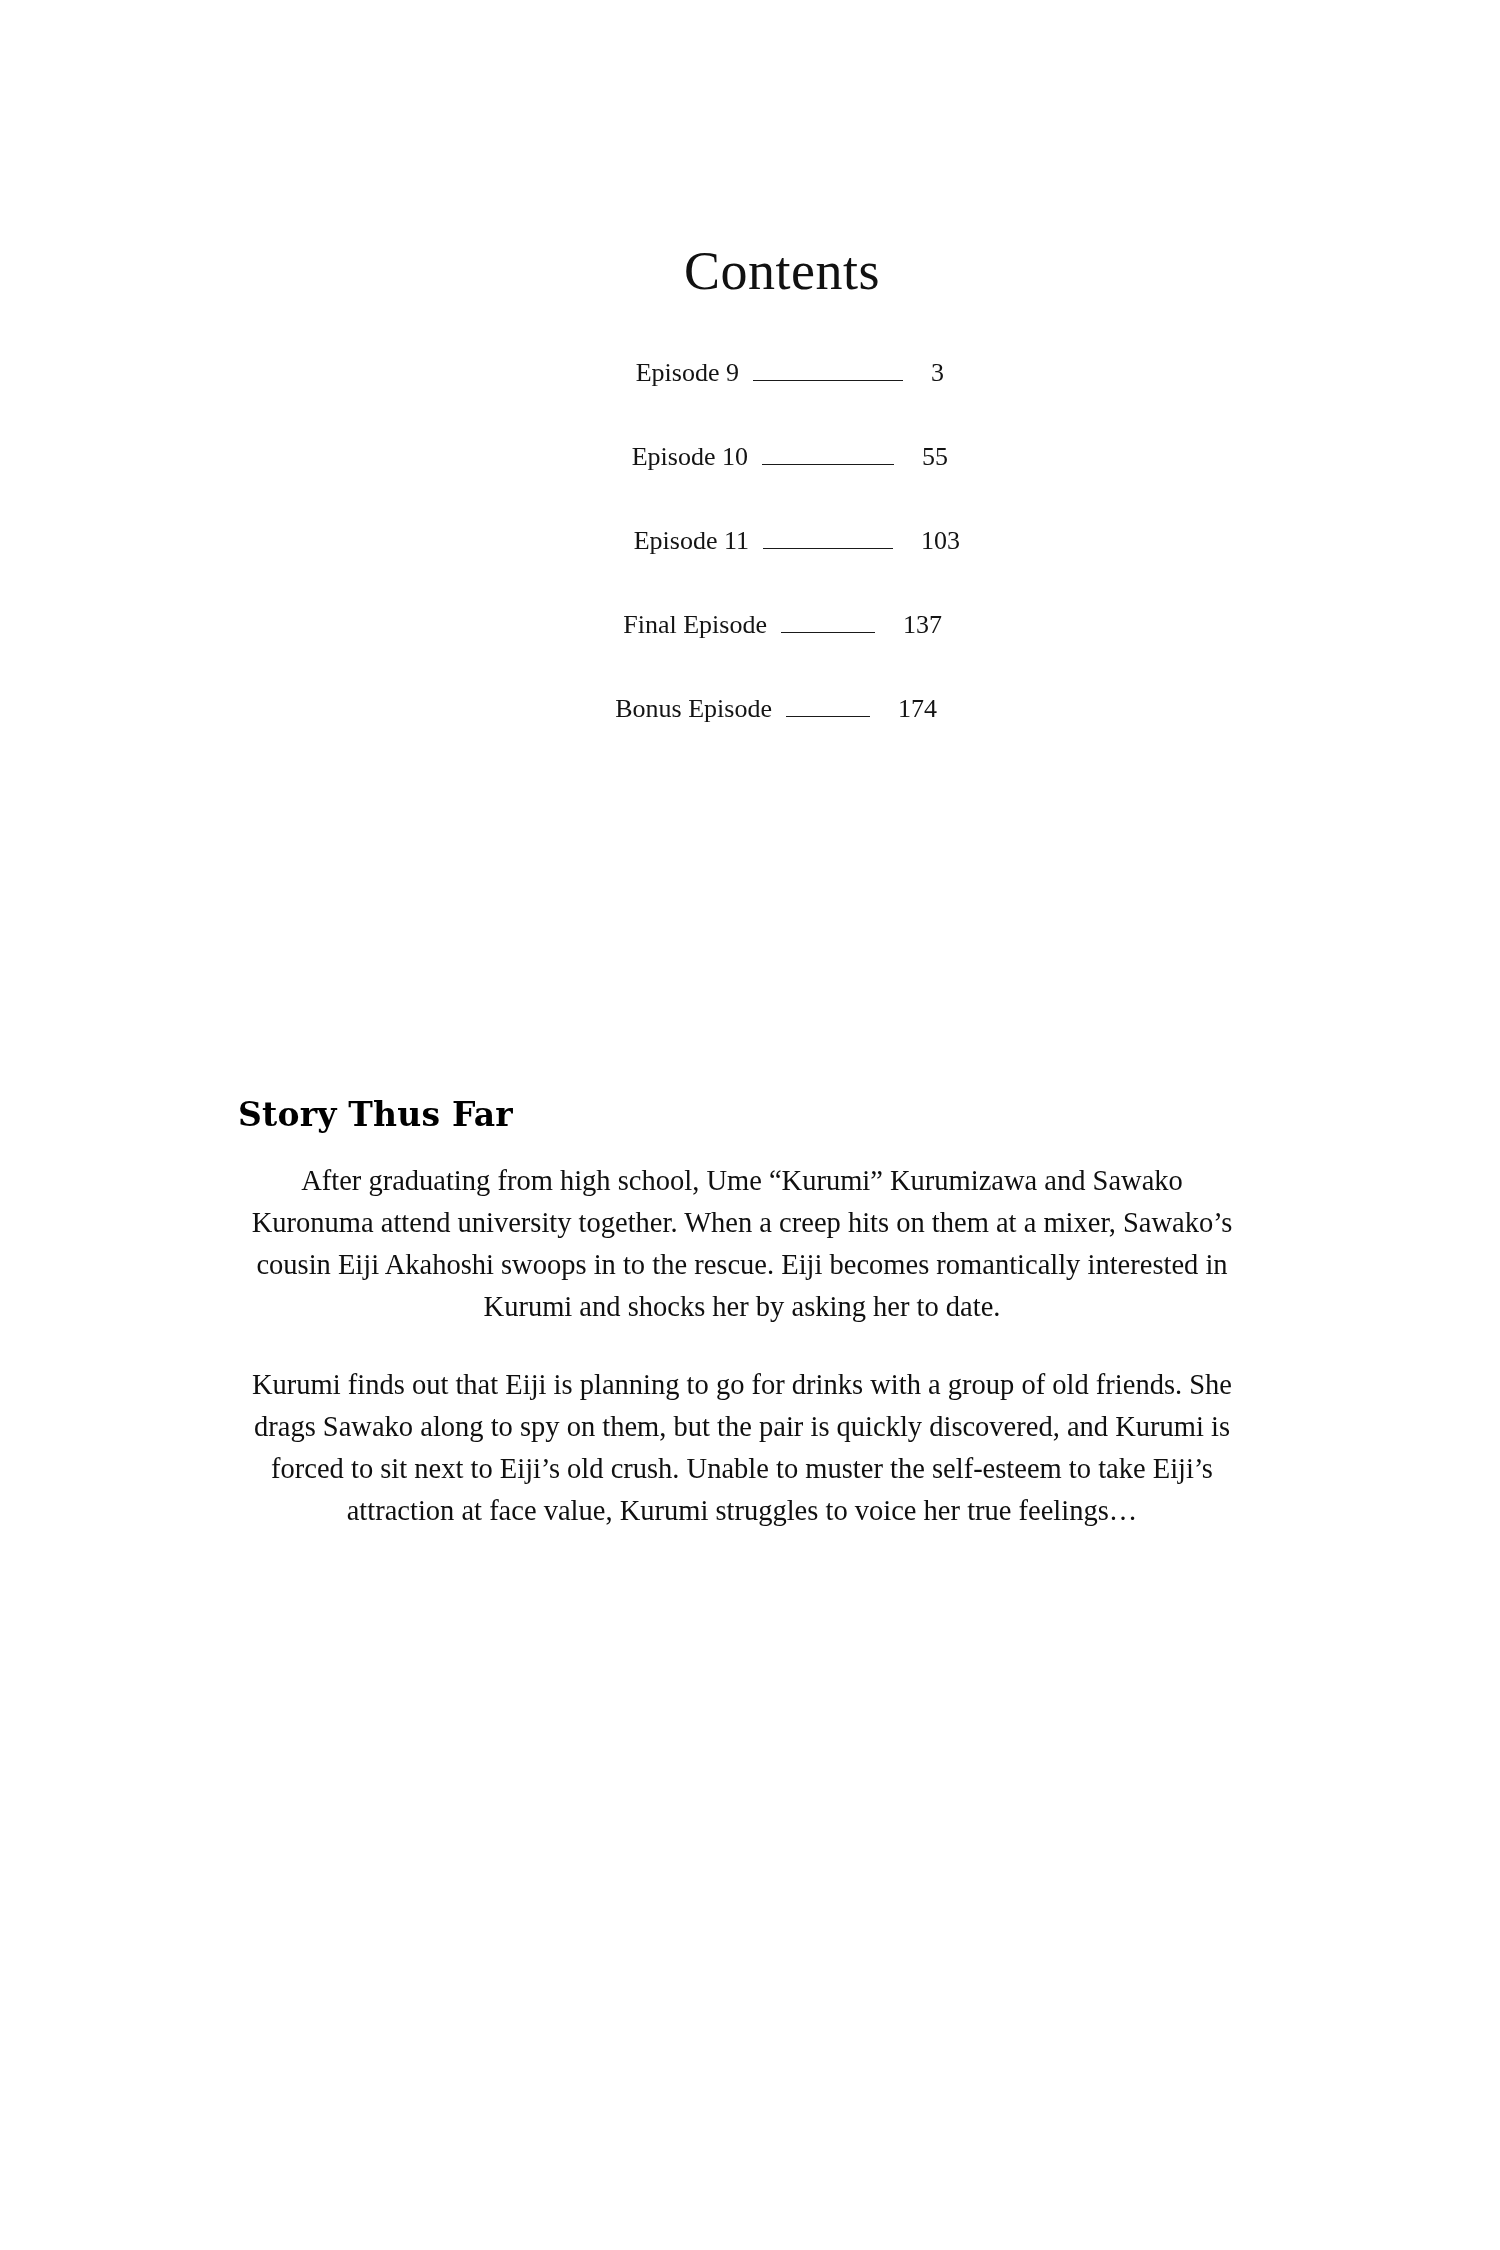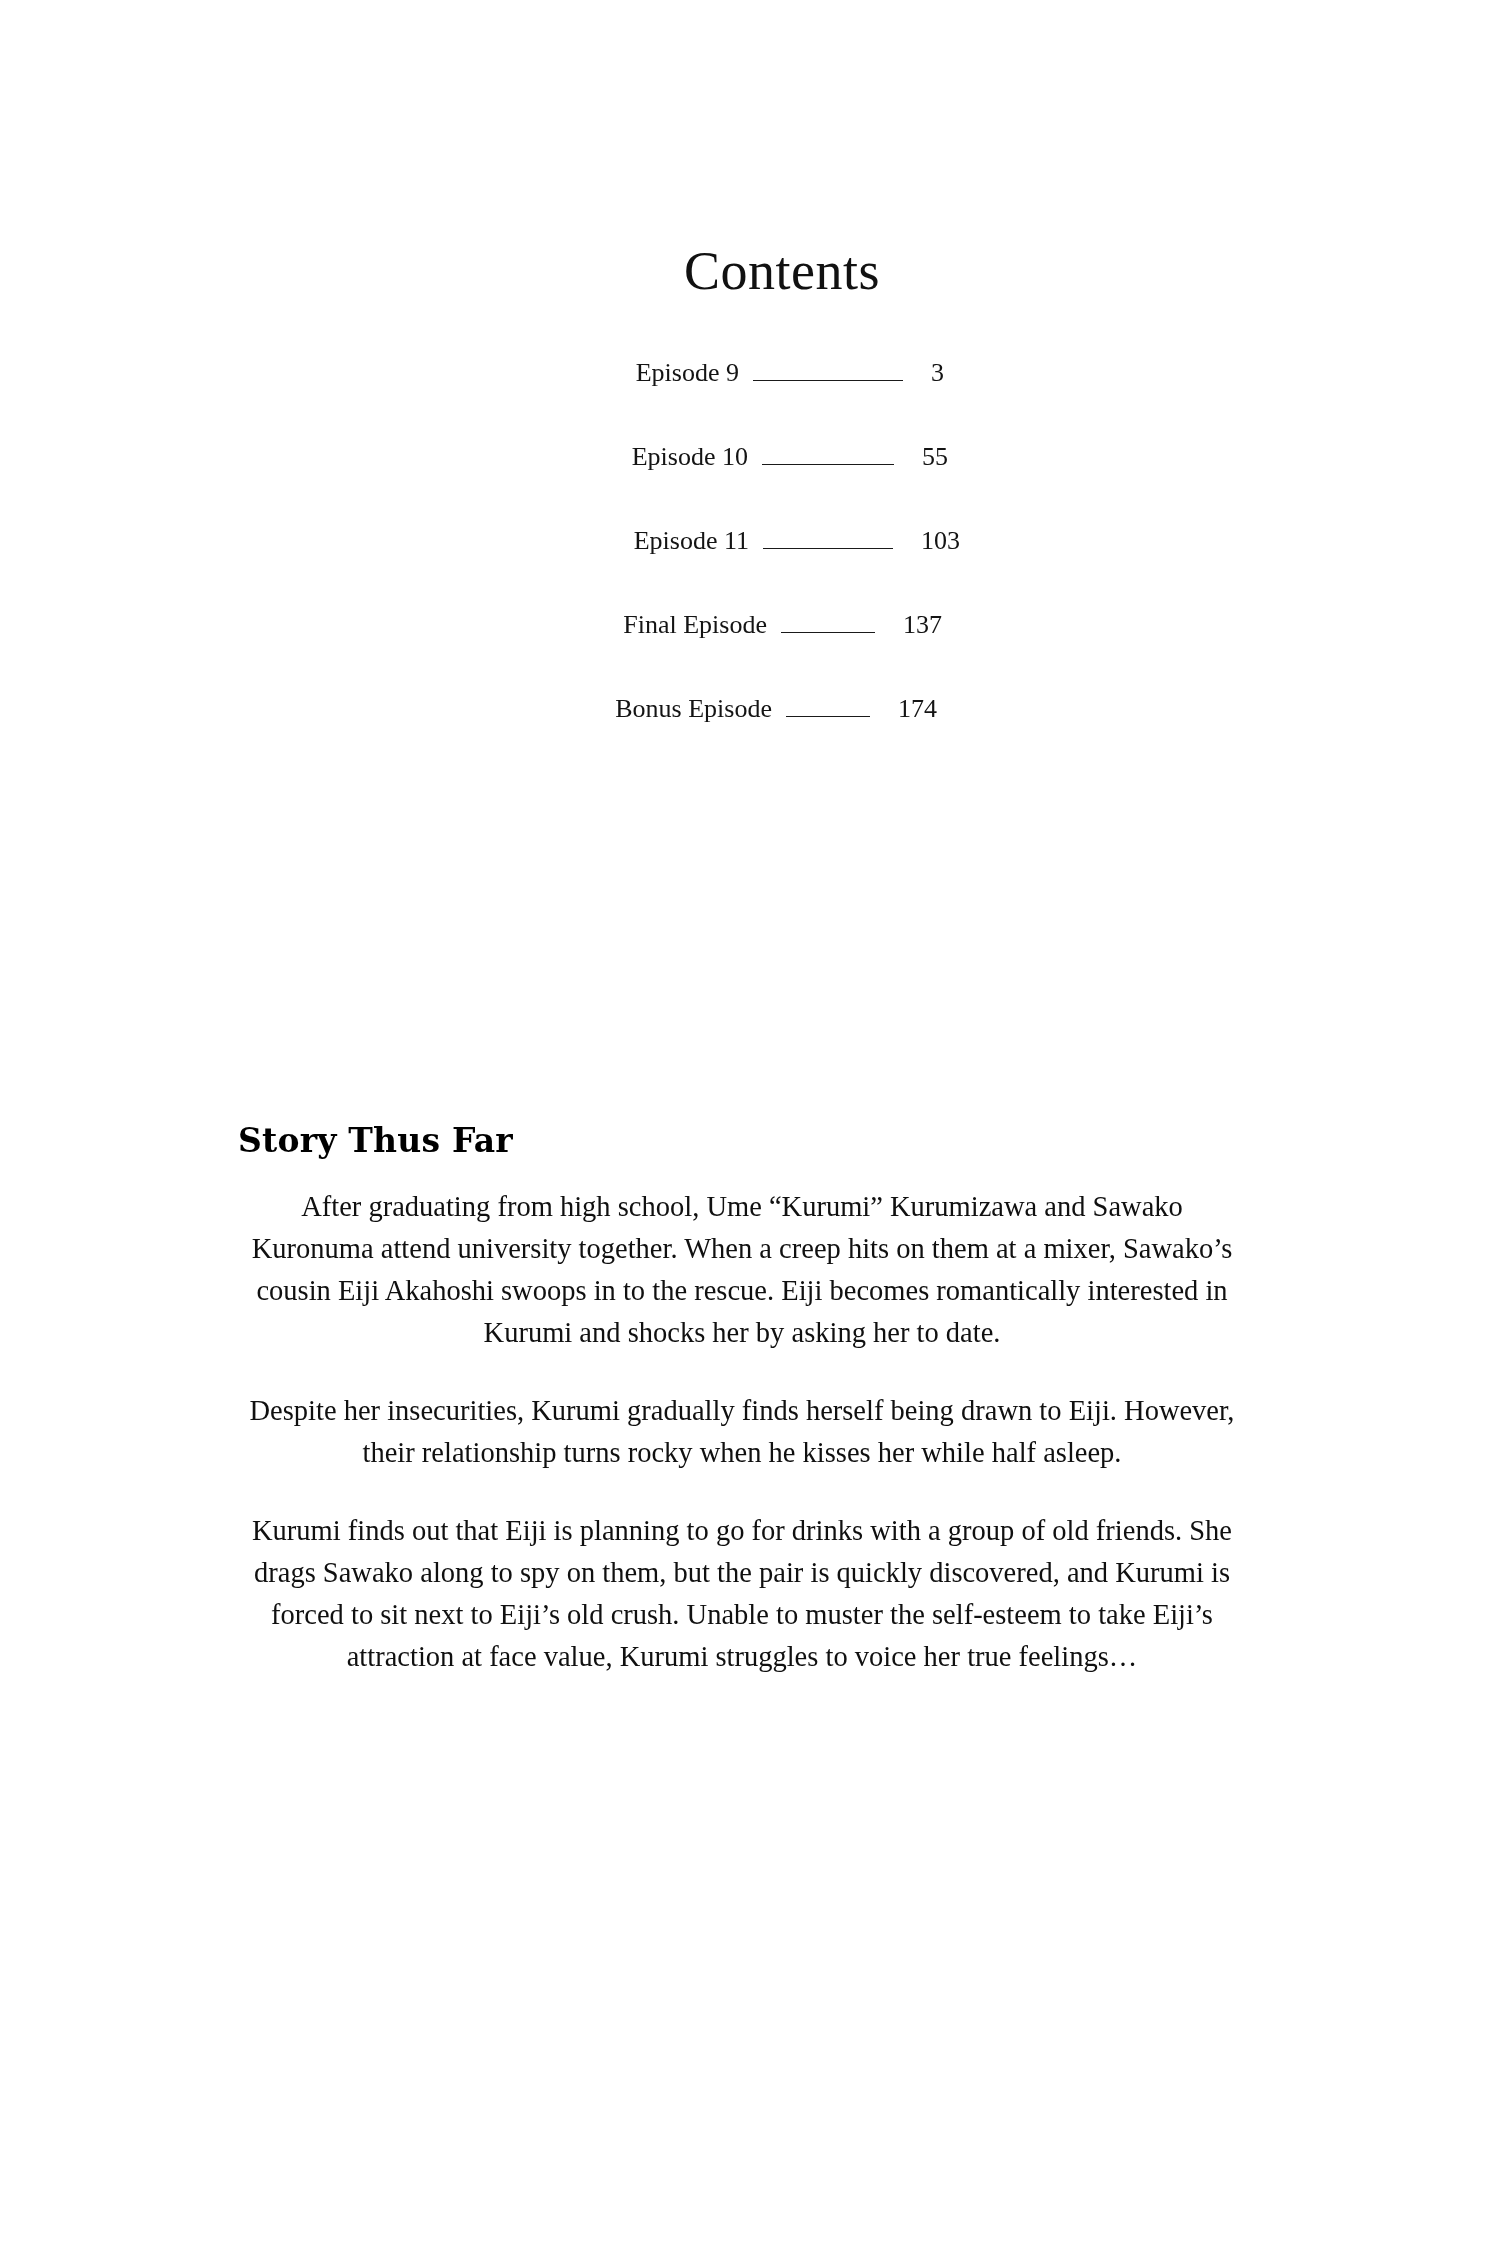--- a/index.html
+++ b/index.html
@@ -79,21 +79,21 @@
   .lead-w1 { width: 150px; }
   .lead-w2 { width: 132px; }
   .lead-w3 { width: 130px; }
   .lead-w4 { width: 94px; }
   .lead-w5 { width: 84px; }
 
   
   .story {
     position: absolute;
     left: 238px;
-    top: 1121px;
+    top: 1095px;
     width: 1008px;
   }
   .story-heading {
     font-family: "DejaVu Serif", serif;
     font-weight: 700;
     font-size: 33px;
     letter-spacing: 0.2px;
     color: #000000;
     margin: 0 0 26px 0;
   }
@@ -144,17 +144,16 @@
       <span class="toc-label">Bonus Episode</span>
       <span class="toc-leader lead-w5"></span>
       <span class="toc-page">174</span>
     </div>
 
   </div>
 
   <div class="story">
     <h2 class="story-heading">Story Thus Far</h2>
     <p class="story-para">After graduating from high school, Ume “Kurumi” Kurumizawa and Sawako Kuronuma attend university together. When a creep hits on them at a mixer, Sawako’s cousin Eiji Akahoshi swoops in to the rescue. Eiji becomes romantically interested in Kurumi and shocks her by asking her to date.</p>
-    <p class="story-para">Despite her insecurities, Kurumi gradually finds herself being drawn to Eiji. However, their relationship turns rocky when he kisses her while half asleep.</p>
     <p class="story-para">Kurumi finds out that Eiji is planning to go for drinks with a group of old friends. She drags Sawako along to spy on them, but the pair is quickly discovered, and Kurumi is forced to sit next to Eiji’s old crush. Unable to muster the self-esteem to take Eiji’s attraction at face value, Kurumi struggles to voice her true feelings…</p>
   </div>
 
 </div>
 
 </body></html>

